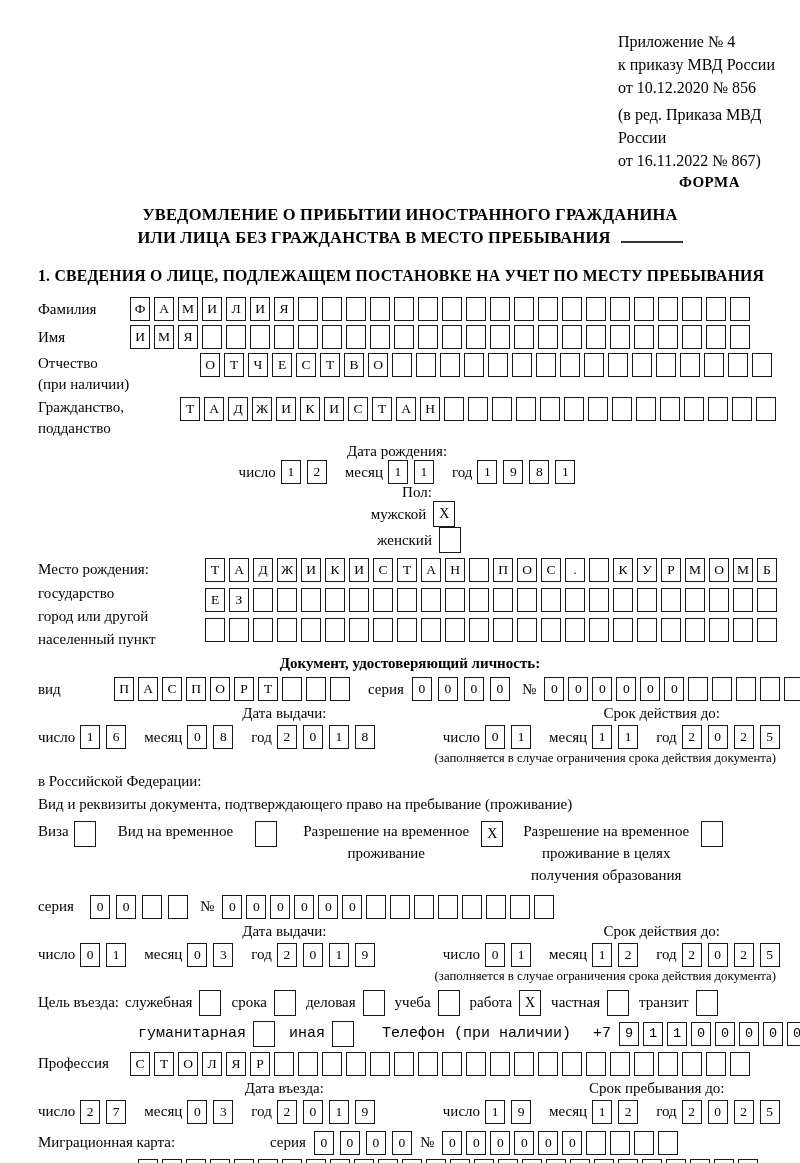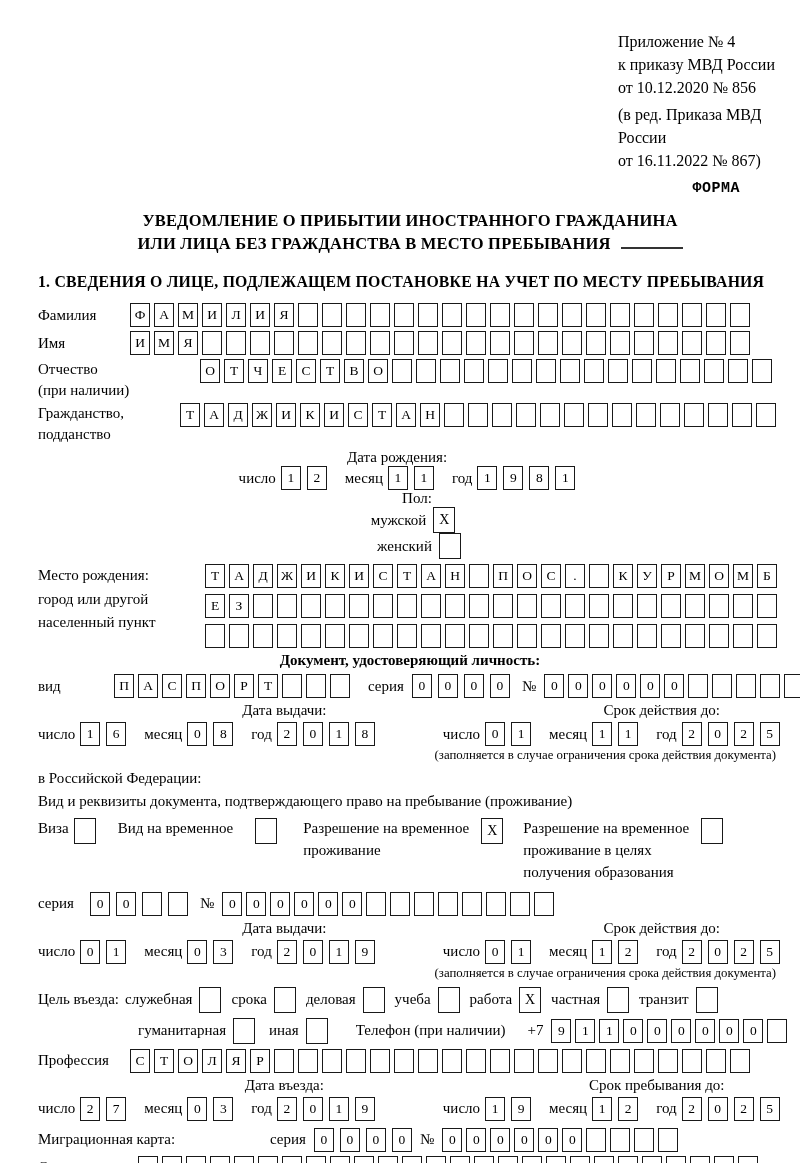--- a/index.html
+++ b/index.html
@@ -1,20 +1,20 @@
 <!DOCTYPE html>
 <html><head>
 <meta charset="utf-8">
 <style>
   html,body{margin:0;padding:0;background:#fff;}
   body{width:800px;min-height:1163px;font-family:"Liberation Serif","DejaVu Serif",serif;color:#000;}
   .page{box-sizing:border-box;width:800px;min-height:1163px;padding:30px 18px 10px 38px;position:relative;}
   .appendix{margin-left:580px;font-size:16px;line-height:1.45;}
   .appendix .ed{margin-top:3px;}
-  .forma{text-align:right;padding-right:42px;font-weight:bold;font-size:15px;margin-top:8px;letter-spacing:.5px;font-family:Liberation Mono, monospace;}
+  .forma{text-align:right;padding-right:42px;font-weight:bold;font-size:15px;margin-top:2px;letter-spacing:.5px;}
   .title{text-align:center;font-weight:bold;font-size:16.5px;line-height:1.4;margin-top:12px;letter-spacing:.2px;}
   .blank{display:inline-block;width:62px;border-bottom:2px solid #333;height:14px;margin-left:10px;}
   .sec{font-weight:bold;font-size:15.8px;margin-top:18px;margin-bottom:12px;letter-spacing:.2px;}
   .lbl{font-size:15px;flex:none;}
   .row{display:flex;align-items:center;margin-bottom:4px;}
   .row2l{display:flex;align-items:flex-start;margin-bottom:2px;}
   .lblcol{flex:none;font-size:15px;line-height:1.4;}
   .w92{width:92px;} .w162{width:162px;} .w142{width:142px;} .w167{width:167px;}
   .cellrow{display:flex;flex-wrap:nowrap;align-items:center;}
   .cell{box-sizing:border-box;flex:none;display:inline-flex;align-items:center;justify-content:center;
@@ -27,21 +27,21 @@
   .dpair{display:flex;margin-top:2px;text-align:center;}
   .dcol{flex:none;}
   .dhead{font-size:15px;margin-bottom:3px;}
   .dgroup{display:flex;align-items:center;}
   .dgroup .lbl{margin-right:5px;}
   .dgroup .gap{margin-left:12px;}
   .note-right{text-align:right;font-size:12.8px;margin-top:2px;padding-right:6px;}
   .intro{font-size:15px;line-height:1.5;margin-top:4px;}
   .opts{display:flex;align-items:flex-start;margin-top:6px;margin-bottom:8px;}
   .opt{display:flex;align-items:flex-start;}
-  .optlines{text-align:left;font-size:15px;line-height:1.45;}
+  .optlines{text-align:center;font-size:15px;line-height:1.45;}
   .pair{display:flex;align-items:center;}
   .pair .checkbox{margin-left:7px;}
   .repblock{display:flex;align-items:flex-start;margin-top:2px;}
   .replbl{flex:none;width:100px;font-size:14.6px;line-height:1.55;}
   .repnote{font-size:13.2px;margin-top:8px;margin-left:30px;}
 </style>
 </head>
 <body>
 
 <div class="page">
@@ -222,20 +222,21 @@
     </span>
     <span class="pair" style="margin-left:18px;">
       <span class="lbl">женский</span>
       <span class="checkbox"></span>
     </span>
   </div>
 
   <div class="row2l" style="margin-top:5px;">
     <div class="lblcol w167" style="line-height:1.55;">
       <div>Место рождения:</div>
+      <div>государство</div>
       <div>город или другой</div>
       <div>населенный пункт</div>
     </div>
     <div class="mrows">
       <span class="cellrow">
           <span class="cell">Т</span>
           <span class="cell">А</span>
           <span class="cell">Д</span>
           <span class="cell">Ж</span>
           <span class="cell">И</span>
@@ -532,21 +533,21 @@
     <span class="pair" style="margin-left:10px;">
       <span class="lbl">частная</span>
       <span class="checkbox"></span>
     </span>
     <span class="pair" style="margin-left:10px;">
       <span class="lbl">транзит</span>
       <span class="checkbox"></span>
     </span>
   </div>
 
-  <div class="row" style="margin-top:5px;">
+  <div class="row" style="margin-top:5px;font-family:Liberation Mono, monospace;">
     <span class="pair" style="margin-left:100px;">
       <span class="lbl">гуманитарная</span>
       <span class="checkbox"></span>
     </span>
     <span class="pair" style="margin-left:14px;">
       <span class="lbl">иная</span>
       <span class="checkbox"></span>
     </span>
     <span class="lbl" style="margin-left:28px;">Телефон (при наличии)</span>
     <span class="lbl" style="margin:0 8px 0 22px;">+7</span>

